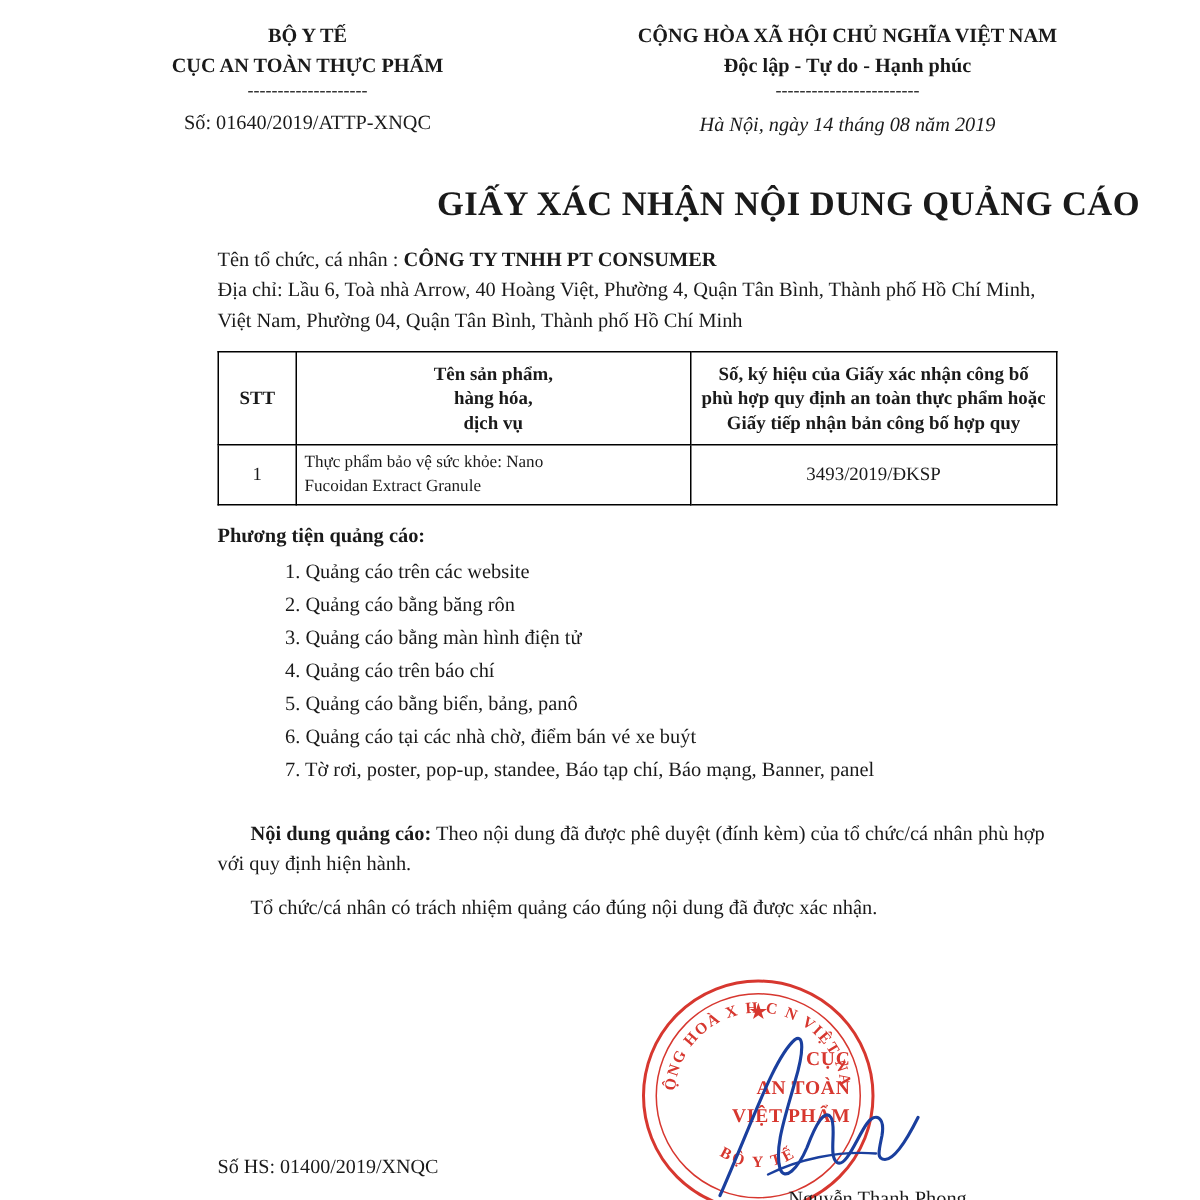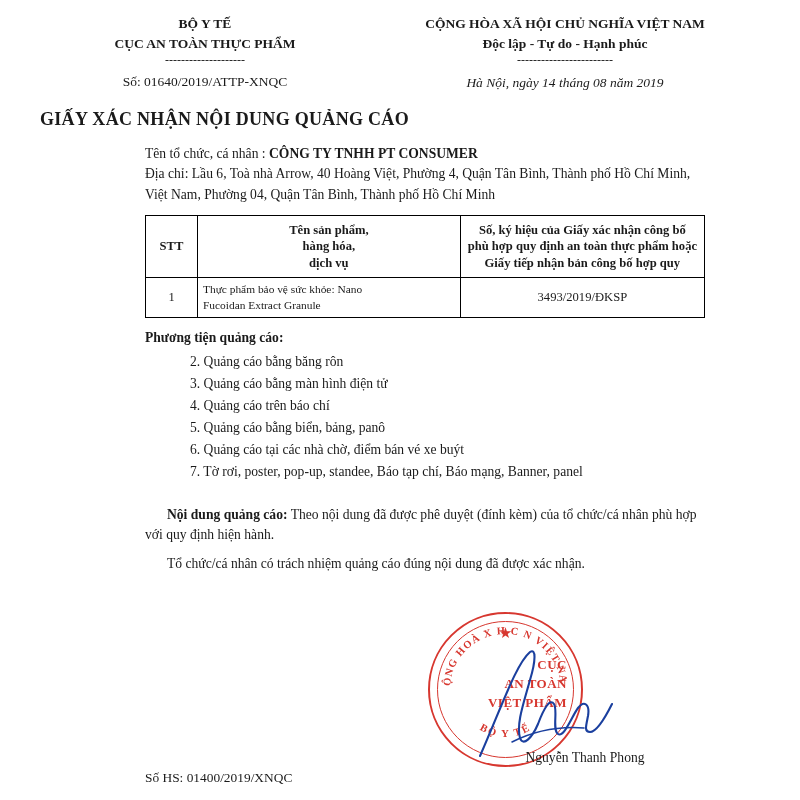--- a/index.html
+++ b/index.html
@@ -55,24 +55,24 @@
     margin-top: 5px;
   }
   .place-date {
     font-size: 13.5px;
     font-style: italic;
     margin-top: 6px;
   }
 
   
   .doc-title {
-    text-align: left;
-    font-size: 18px;
-    font-weight: bold;
-    margin-top: 16px;
+    text-align: right;
+    font-size: 23px;
+    font-weight: bold;
+    margin-top: 30px;
     letter-spacing: 0.3px;
   }
 
   
   .body-block {
     margin-top: 14px;
     padding-left: 105px;
     padding-right: 55px;
     font-size: 13.6px;
     line-height: 1.5;
@@ -295,20 +295,21 @@
             <div>Fucoidan Extract Granule</div>
           </td>
           <td class="pcode">3493/2019/ĐKSP</td>
         </tr>
       </tbody>
     </table>
   </div>
 
   <div class="means-head">Phương tiện quảng cáo:</div>
   <ul class="means-list">
+    <li>1. Quảng cáo trên các website</li>
     <li>2. Quảng cáo bằng băng rôn</li>
     <li>3. Quảng cáo bằng màn hình điện tử</li>
     <li>4. Quảng cáo trên báo chí</li>
     <li>5. Quảng cáo bằng biển, bảng, panô</li>
     <li>6. Quảng cáo tại các nhà chờ, điểm bán vé xe buýt</li>
     <li>7. Tờ rơi, poster, pop-up, standee, Báo tạp chí, Báo mạng, Banner, panel</li>
   </ul>
 
   <div class="content-para">
     <span class="bold">Nội dung quảng cáo:</span><span> Theo nội dung đã được phê duyệt (đính kèm) của tổ chức/cá nhân phù hợp với quy định hiện hành.</span>

